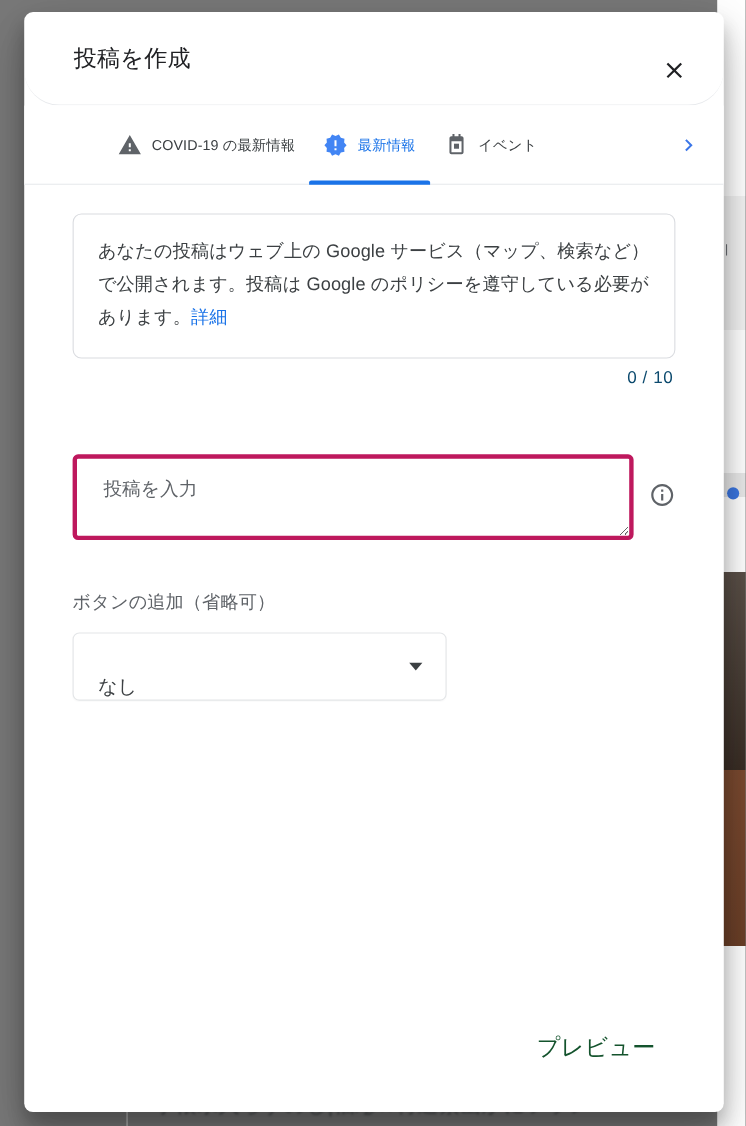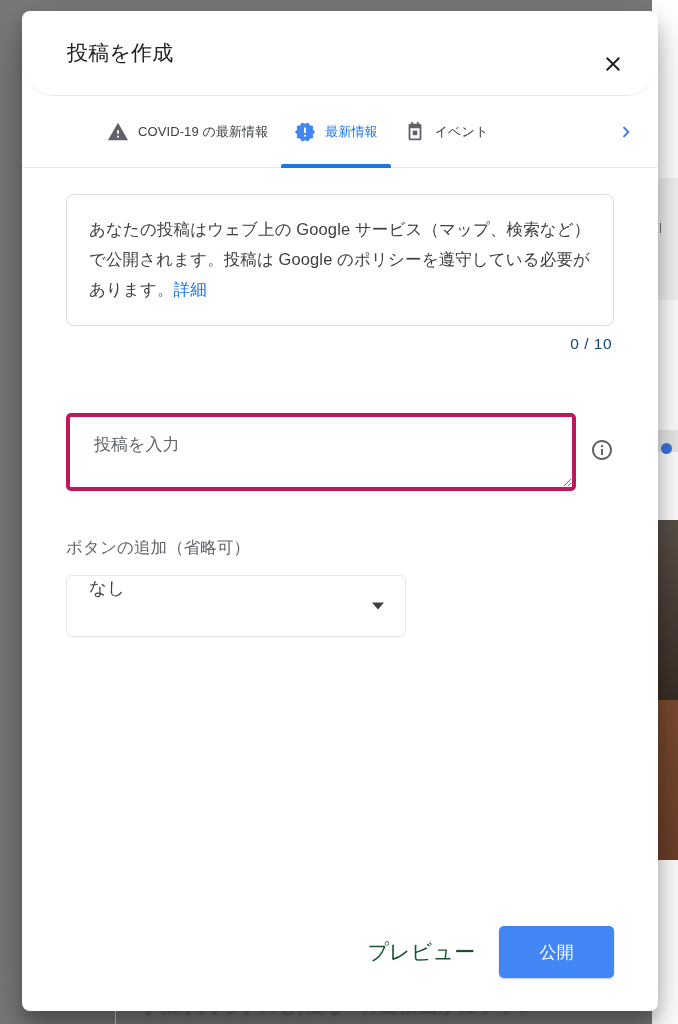--- a/index.html
+++ b/index.html
@@ -187,21 +187,21 @@
   #button-select-wrap {
     margin-top: 16px;
     position: relative;
     width: 340px; height: 62px;
   }
   #button-select {
     width: 100%; height: 100%;
     border: 1px solid #e4e6e8; border-radius: 6px;
     background: #fff;
     padding: 0 22px;
-    display: flex; align-items: flex-start;
+    display: flex; align-items: flex-end;
     font-size: 17.5px; color: #3c4043;
     cursor: pointer;
     box-shadow: 0 1px 1px rgba(0,0,0,.02);
   }
   #select-caret {
     position: absolute; right: 22px; top: 50%;
     transform: translateY(-50%);
     width: 0; height: 0;
     border-left: 6px solid transparent;
     border-right: 6px solid transparent;
@@ -316,16 +316,15 @@
           <span>なし</span>
         </div>
         <span id="select-caret"></span>
       </div>
     </div>
 
   </div>
 
   <div id="dlg-footer">
     <button id="preview-btn">プレビュー</button>
-    <button id="publish-btn">公開</button>
   </div>
 
 </div>
 
 </body></html>

